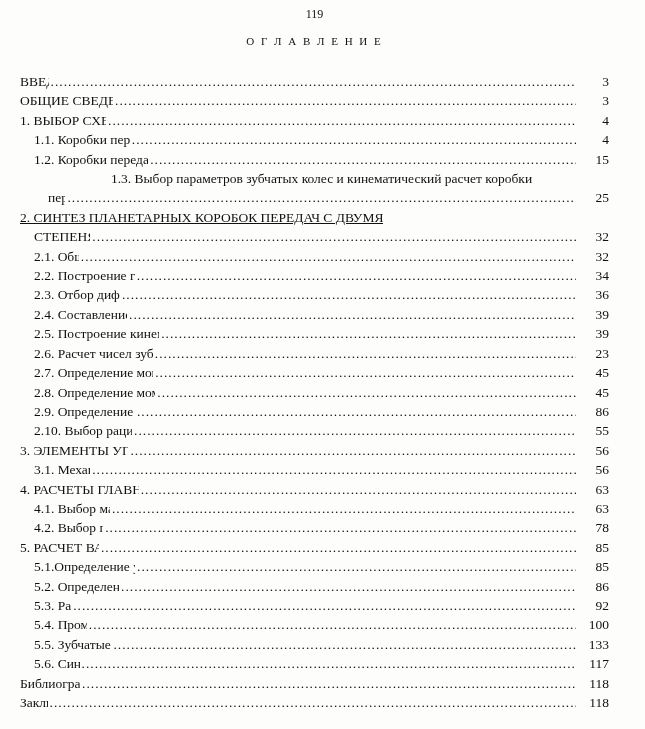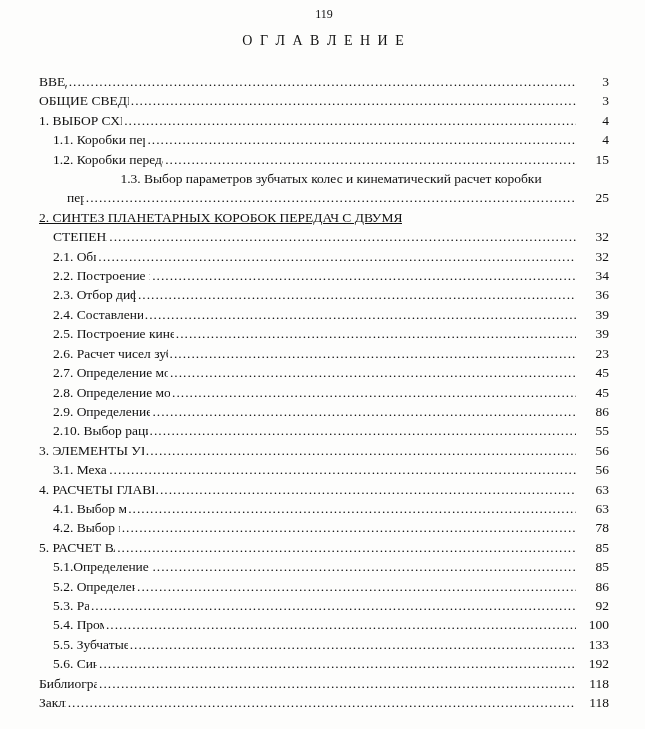--- a/index.html
+++ b/index.html
@@ -9,31 +9,31 @@
   }
   .page {
     position: relative;
     width: 645px;
     height: 729px;
     background: #fdfdfc;
     color: #111111;
     font-family: "Liberation Serif", "DejaVu Serif", serif;
     font-size: 13.5px;
     box-sizing: border-box;
-    padding: 6px 36px 0 39px;
+    padding: 6px 36px 0 20px;
     overflow: hidden;
   }
   .page-label {
     text-align: center;
     font-size: 12px;
     line-height: 16px;
   }
   .doc-title {
     text-align: center;
-    font-size: 14px;
+    font-size: 11px;
     line-height: 20px;
     margin-top: 9px;
     margin-bottom: 21px;
     letter-spacing: 2px;
   }
   .toc {
     width: 100%;
   }
   .row {
     display: flex;
@@ -207,21 +207,21 @@
         <span class="p">100</span>
       </div>
       <div class="row" style="padding-left: 14px;">
         <span class="t">5.5. Зубчатые и шлицевые соединения</span>
         <span class="dots">............................................................................................................................................................................................................................................................................................................</span>
         <span class="p">133</span>
       </div>
       <div class="row" style="padding-left: 14px;">
         <span class="t">5.6. Синхронизаторы</span>
         <span class="dots">............................................................................................................................................................................................................................................................................................................</span>
-        <span class="p">192</span>
+        <span class="p">117</span>
       </div>
       <div class="row" style="padding-left: 0px;">
         <span class="t">Библиографический список</span>
         <span class="dots">............................................................................................................................................................................................................................................................................................................</span>
         <span class="p">118</span>
       </div>
       <div class="row" style="padding-left: 0px;">
         <span class="t">Заключение</span>
         <span class="dots">............................................................................................................................................................................................................................................................................................................</span>
         <span class="p">118</span>

